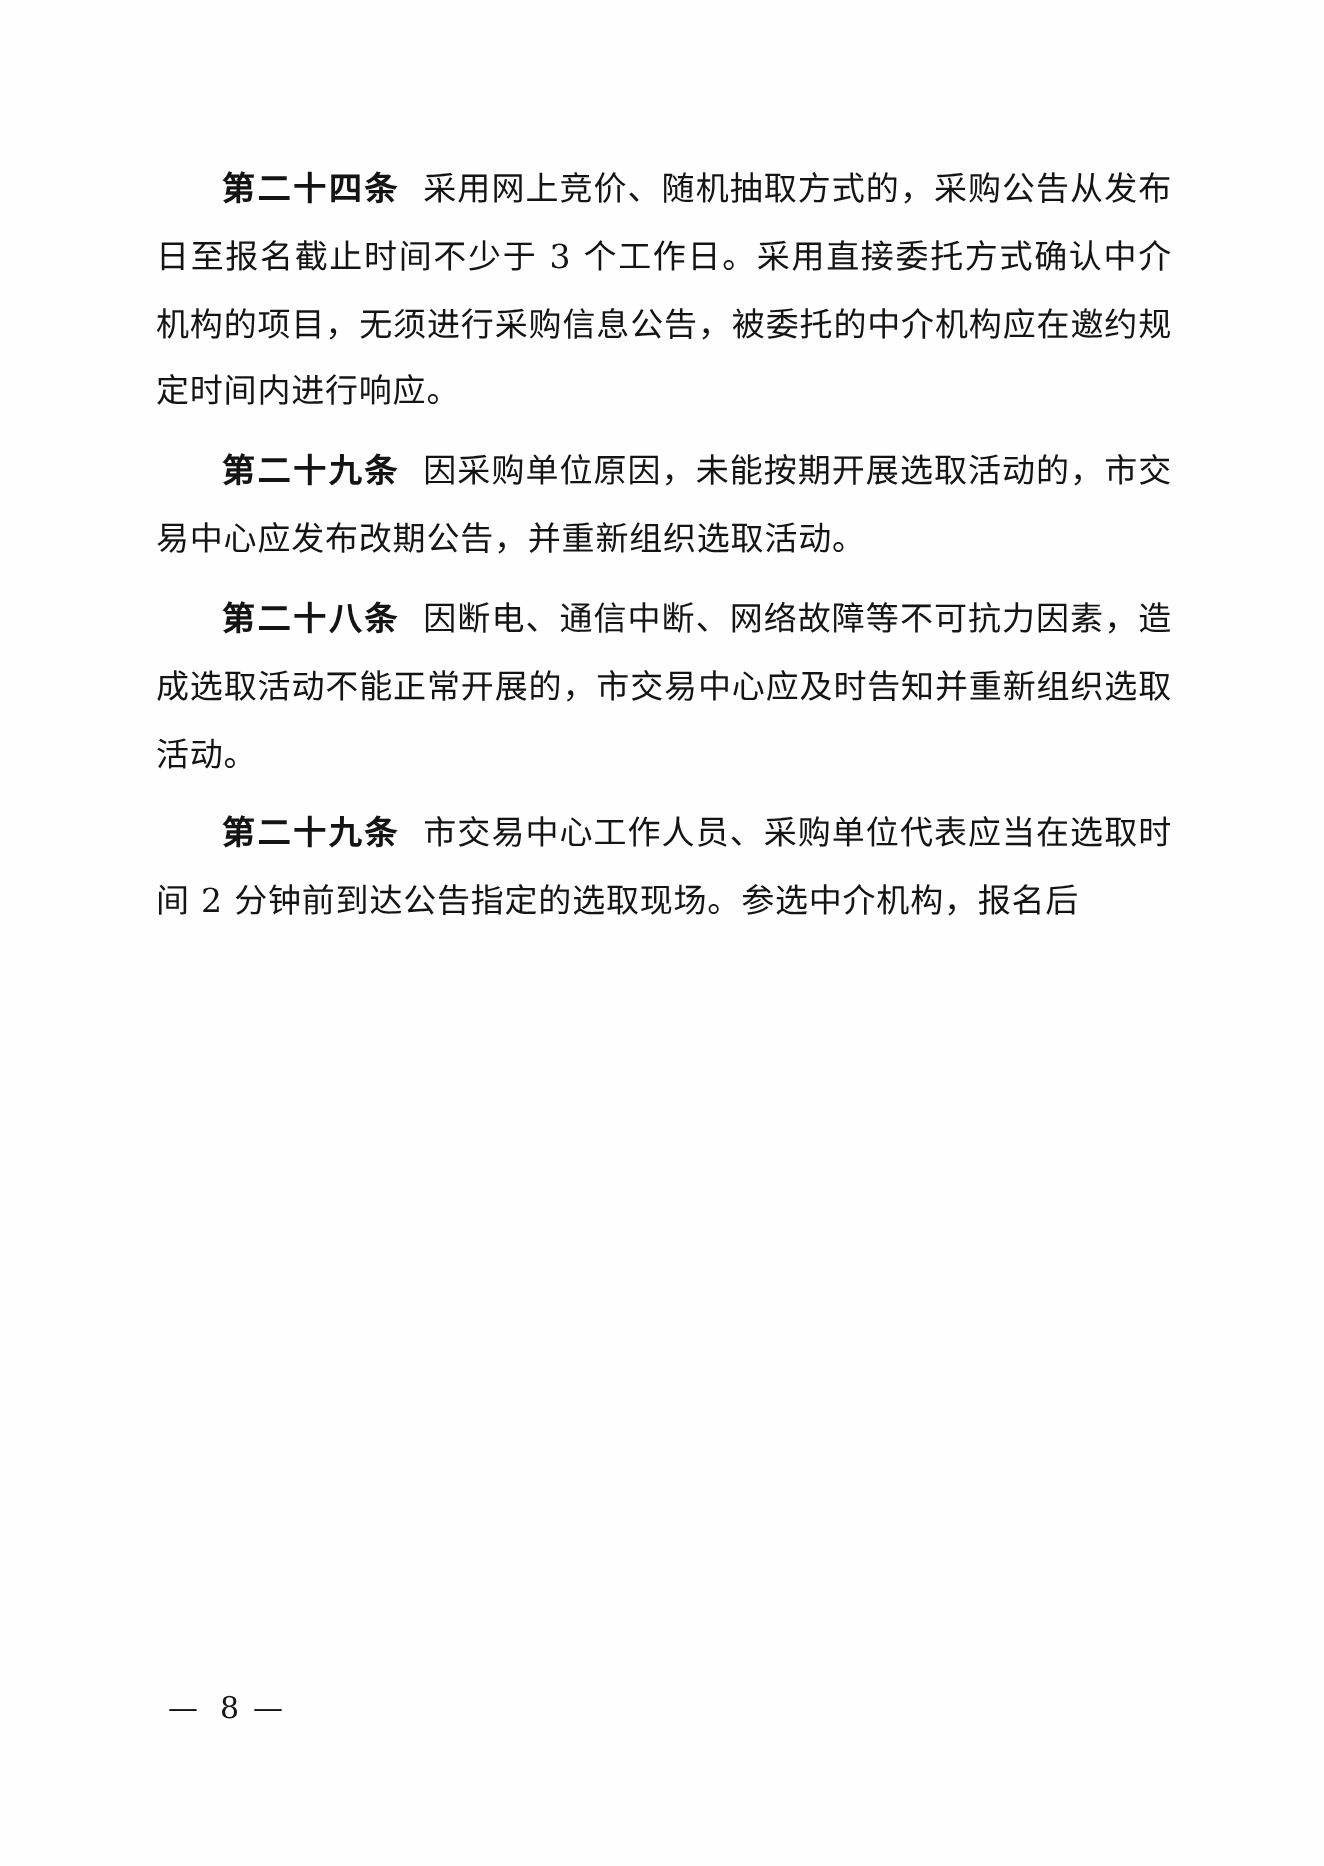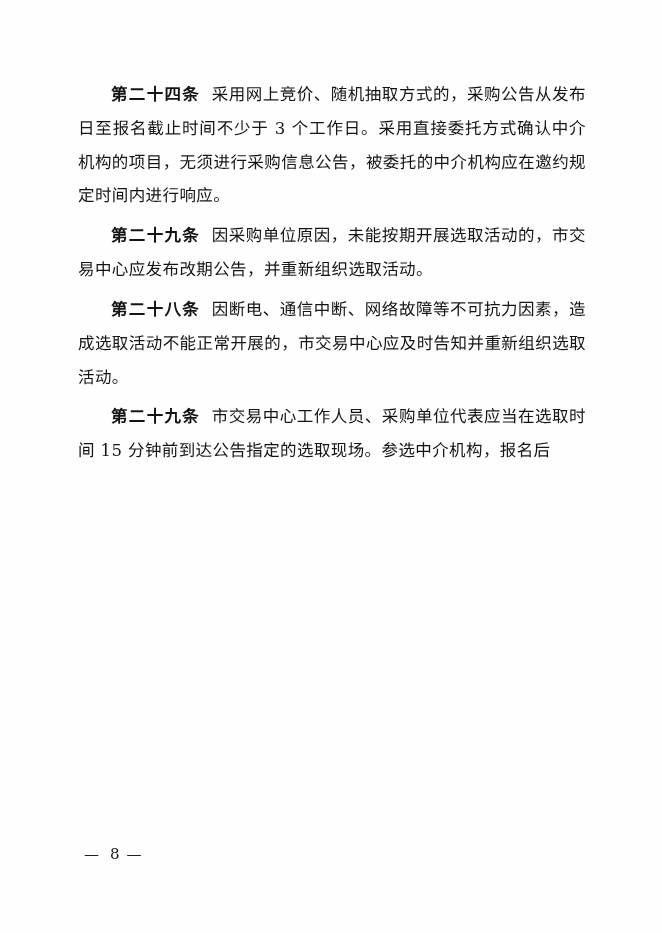--- a/index.html
+++ b/index.html
@@ -79,21 +79,21 @@
 
     <p class="para">
       <span class="article-no">第二十九条</span><span>因采购单位原因，未能按期开展选取活动的，市交易中心应发布改期公告，并重新组织选取活动。</span>
     </p>
 
     <p class="para">
       <span class="article-no">第二十八条</span><span>因断电、通信中断、网络故障等不可抗力因素，造成选取活动不能正常开展的，市交易中心应及时告知并重新组织选取活动。</span>
     </p>
 
     <p class="para">
-      <span class="article-no">第二十九条</span><span>市交易中心工作人员、采购单位代表应当在选取时间 15 分钟前到达公告指定的选取现场。参选中介机构，报名后</span>
+      <span class="article-no">第二十九条</span><span>市交易中心工作人员、采购单位代表应当在选取时间 2 分钟前到达公告指定的选取现场。参选中介机构，报名后</span>
     </p>
 
   </div>
 
   <div class="footer">
     <span class="dash">—</span><span class="page-number-wrap">8</span><span class="dash">—</span>
   </div>
 </div>
 
 </body></html>

